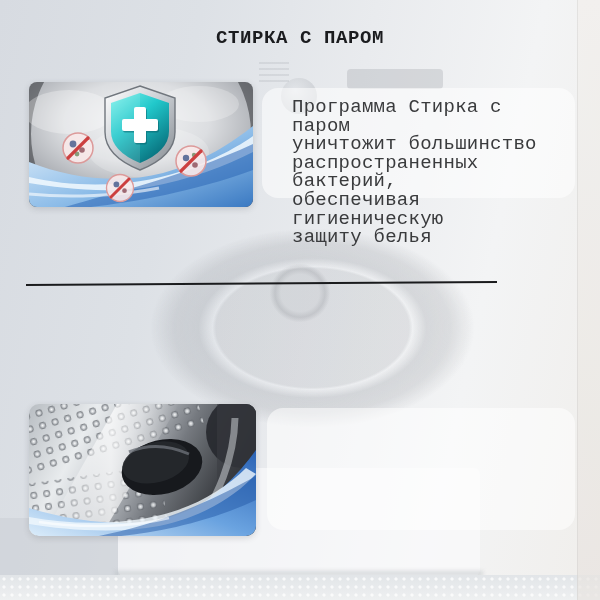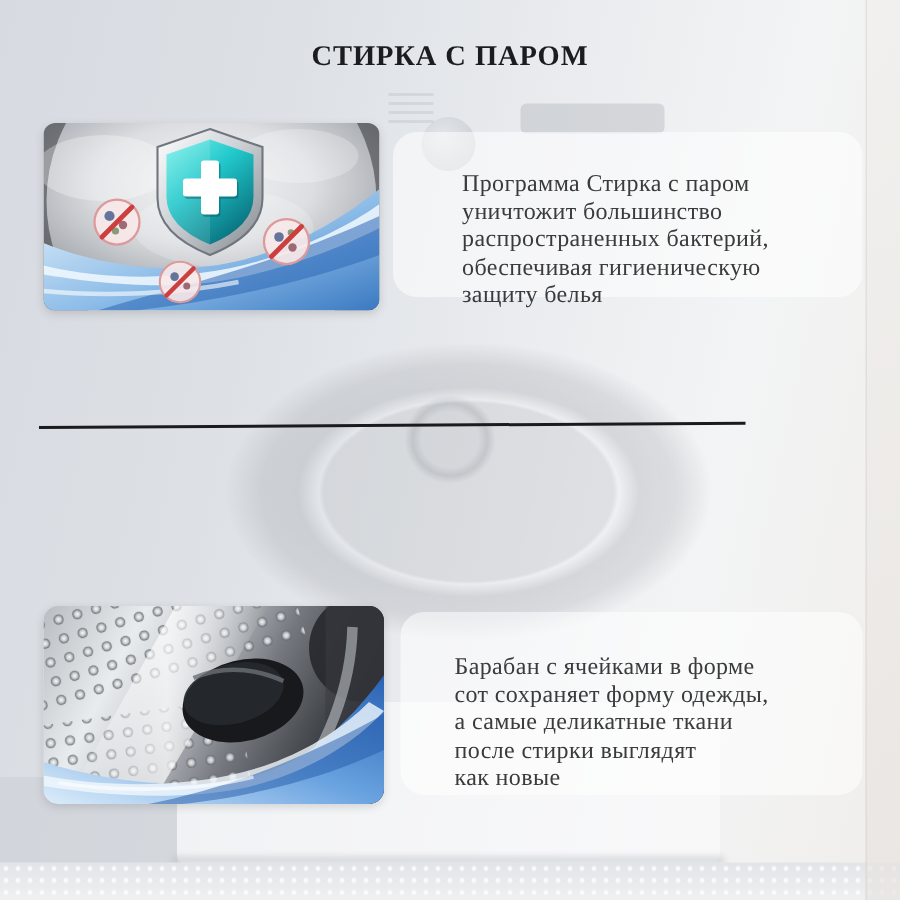--- a/index.html
+++ b/index.html
@@ -1,18 +1,18 @@
 <!DOCTYPE html>
 <html><head>
 <meta charset="utf-8">
 <style>
   html,body{margin:0;padding:0;background:#ffffff;}
   .poster{
     position:relative;width:600px;height:600px;overflow:hidden;
-    font-family:Liberation Serif, serif;
+    font-family:Liberation Mono, monospace;
     background:linear-gradient(102deg,#d7dbe1 0%,#dde1e6 28%,#e9ebee 52%,#f3f4f5 75%,#f0eeeb 100%);
   }
   .abs{position:absolute;}
   
   .bg-door{left:140px;top:222px;width:345px;height:212px;border-radius:50%;
     background:
       radial-gradient(closest-side, rgba(148,152,158,0.18) 0 56%, rgba(148,152,158,0) 58%),
       radial-gradient(closest-side, rgba(190,194,200,0) 58%, rgba(140,145,152,0.26) 66%, rgba(120,124,131,0.18) 80%, rgba(190,194,200,0) 94%);}
   .bg-hub{left:268px;top:262px;width:64px;height:62px;border-radius:50%;
     background:radial-gradient(closest-side, rgba(208,211,215,0.55) 0 60%, rgba(130,134,140,0.25) 78%, rgba(208,211,215,0) 95%);}
@@ -38,22 +38,22 @@
   .title2{top:356px;}
   
   .photo{overflow:hidden;box-shadow:0 2px 6px rgba(60,64,70,0.18);}
   .photo1{left:29px;top:82px;width:224px;height:125px;border-radius:8px;}
   .photo2{left:29px;top:404px;width:227px;height:132px;border-radius:10px;}
   .photo svg{display:block;}
   
   .card{background:rgba(255,255,255,0.55);border-radius:16px;}
   .card1{left:262px;top:88px;width:313px;height:110px;}
   .card2{left:267px;top:408px;width:308px;height:122px;}
-  .body-text{font-size:16px;line-height:18.6px;letter-spacing:.25px;color:#3a3b3d;
-    white-space:pre-line;margin:16px;}
+  .body-text{font-size:19px;line-height:18.6px;letter-spacing:.25px;color:#3a3b3d;
+    white-space:pre-line;margin:0;}
   .body1{left:292px;top:98px;width:276px;}
   .body2{left:287px;top:420px;width:280px;}
   
   .divider{left:26px;top:284px;width:471px;height:1.5px;background:#1a1b1d;
     transform:rotate(-0.35deg);transform-origin:left center;}
 </style>
 </head>
 <body>
 
 <div class="poster">
@@ -202,19 +202,14 @@
         <path d="M100,48 Q128,36 160,50" stroke="#6a6f77" stroke-width="3" fill="none" opacity="0.8"></path>
       </g>
       <path d="M0,104 C32,114 68,119 96,119 C138,119 168,106 191,86 C207,72 219,57 227,46 L227,132 L0,132 Z" fill="url(#fab2)"></path>
       <path d="M0,113 C42,121 92,121 132,111 C168,102 197,84 217,64 L227,70 C205,94 170,114 130,122 C88,130 36,126 0,120 Z" fill="#f0f7fd" opacity="0.8"></path>
       <path d="M70,132 C120,122 170,104 227,72 L227,96 C180,118 130,128 92,132 Z" fill="#235aa8" opacity="0.5"></path>
       <path d="M10,118 C50,124 100,124 140,114" stroke="#ffffff" stroke-width="2.5" fill="none" opacity="0.6"></path>
     </svg>
   </div>
 
   <div class="abs card card2"></div>
-  <p class="abs body-text body2">Барабан с ячейками в форме
-сот сохраняет форму одежды,
-а самые деликатные ткани
-после стирки выглядят
-как новые</p>
 
 </div>
 
 </body></html>

